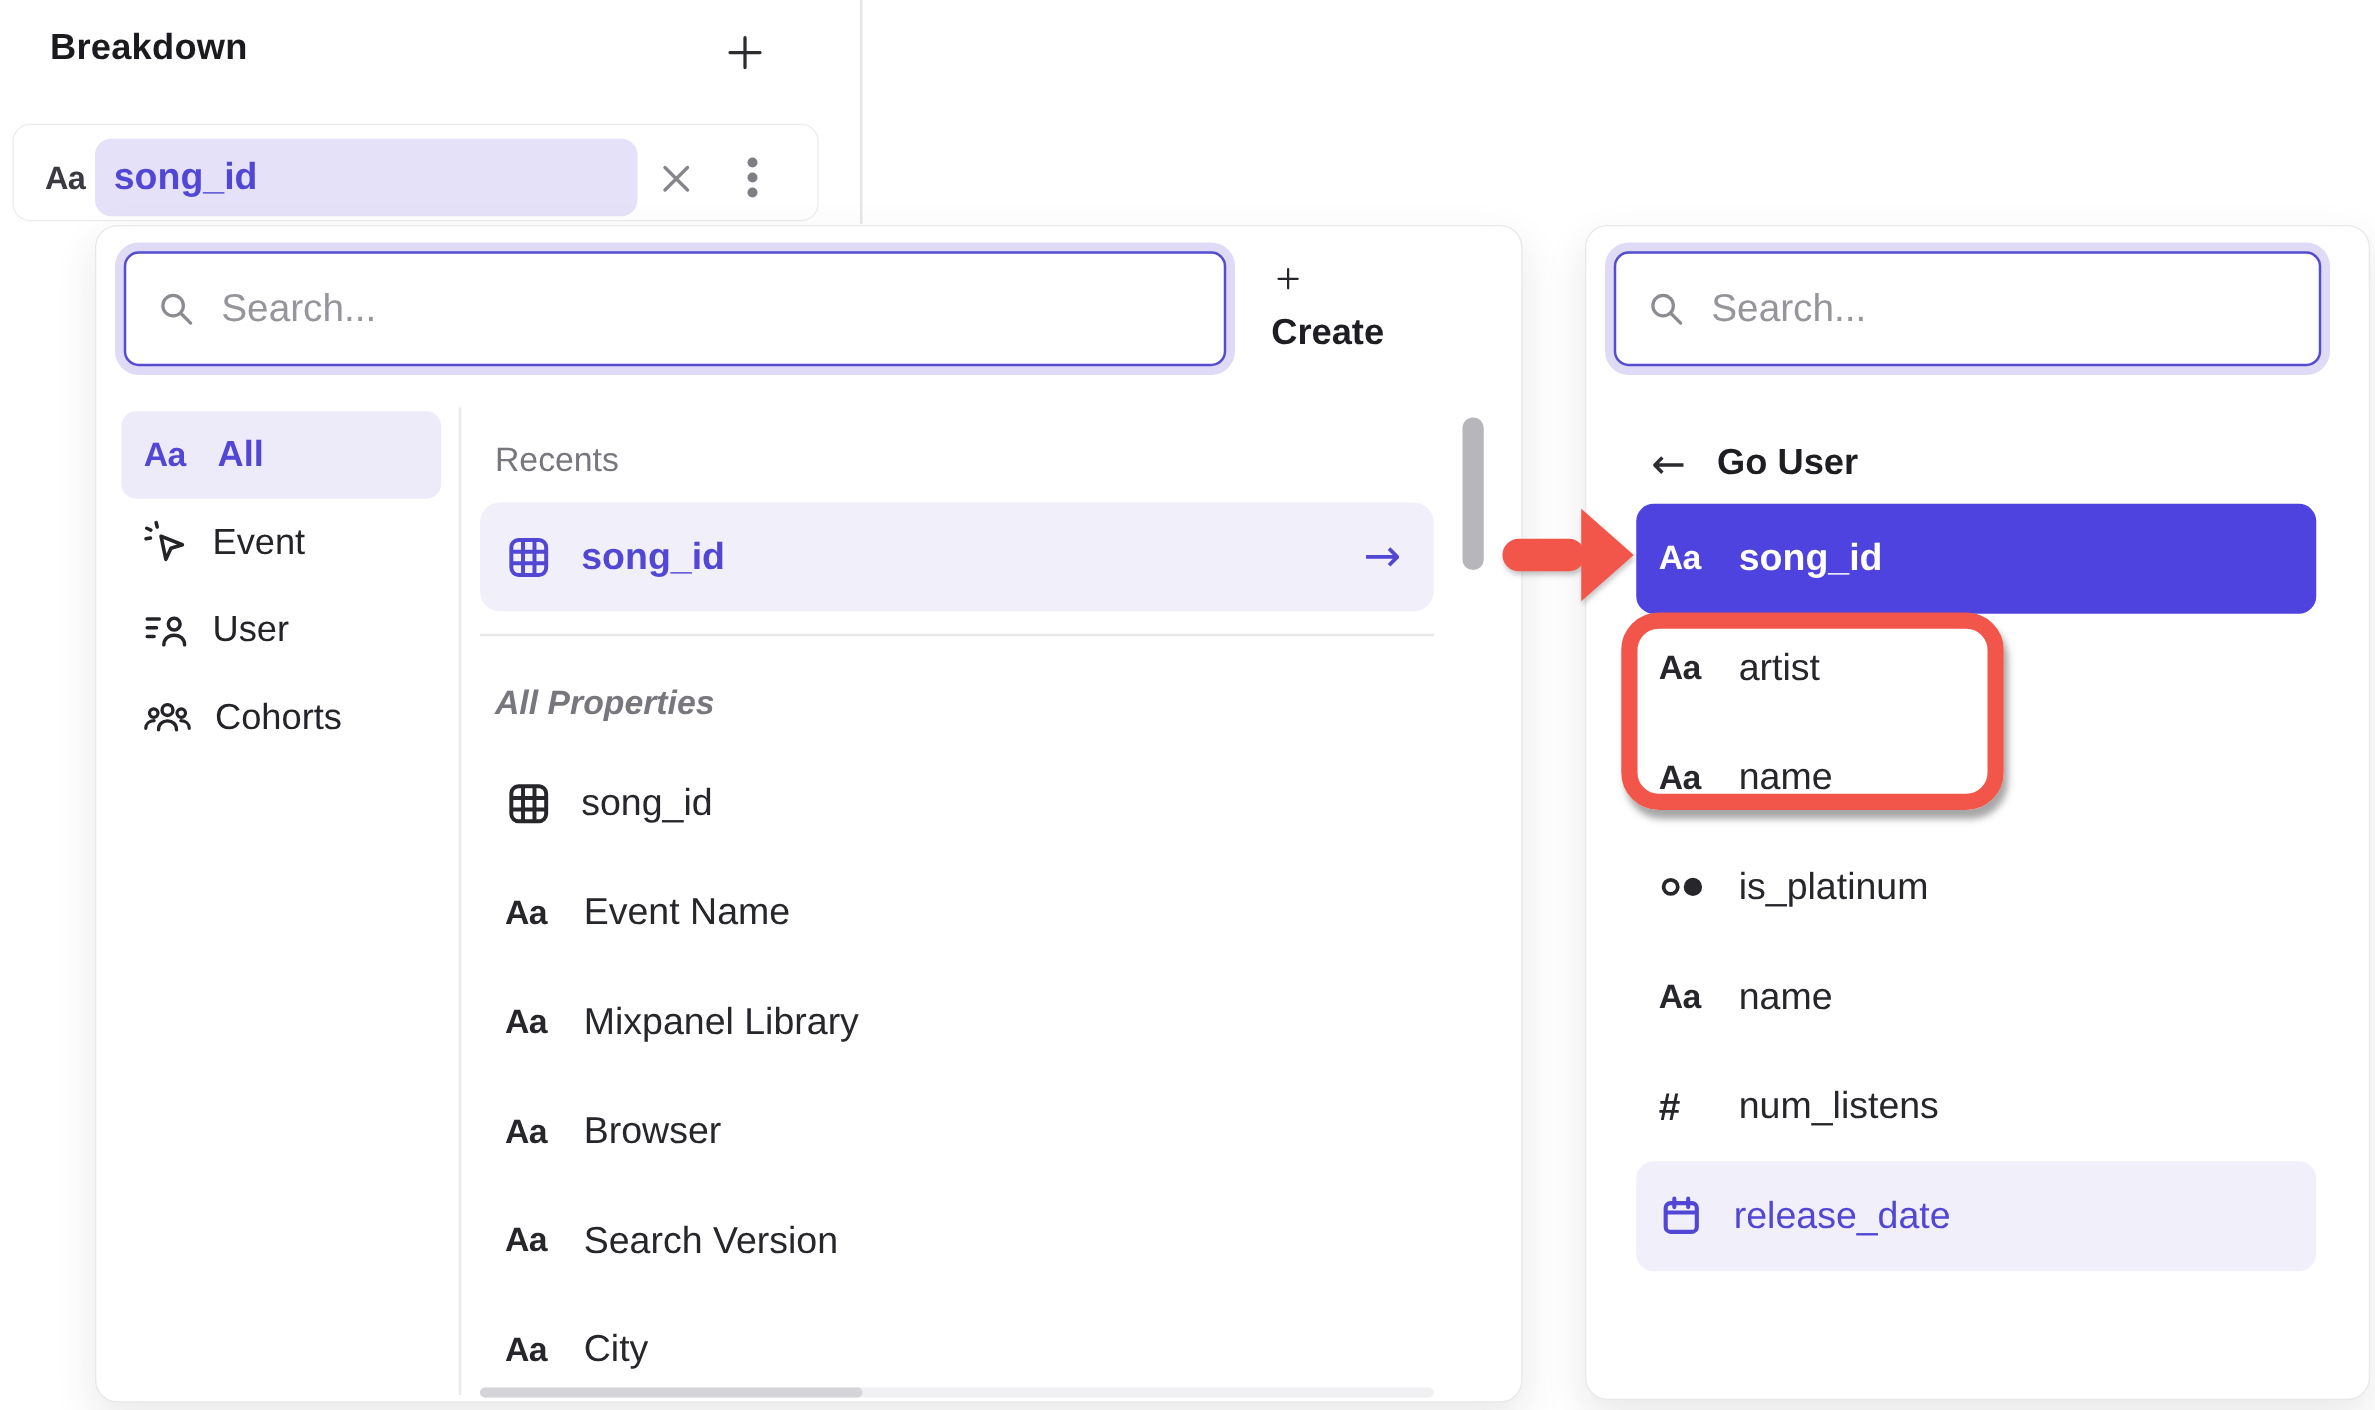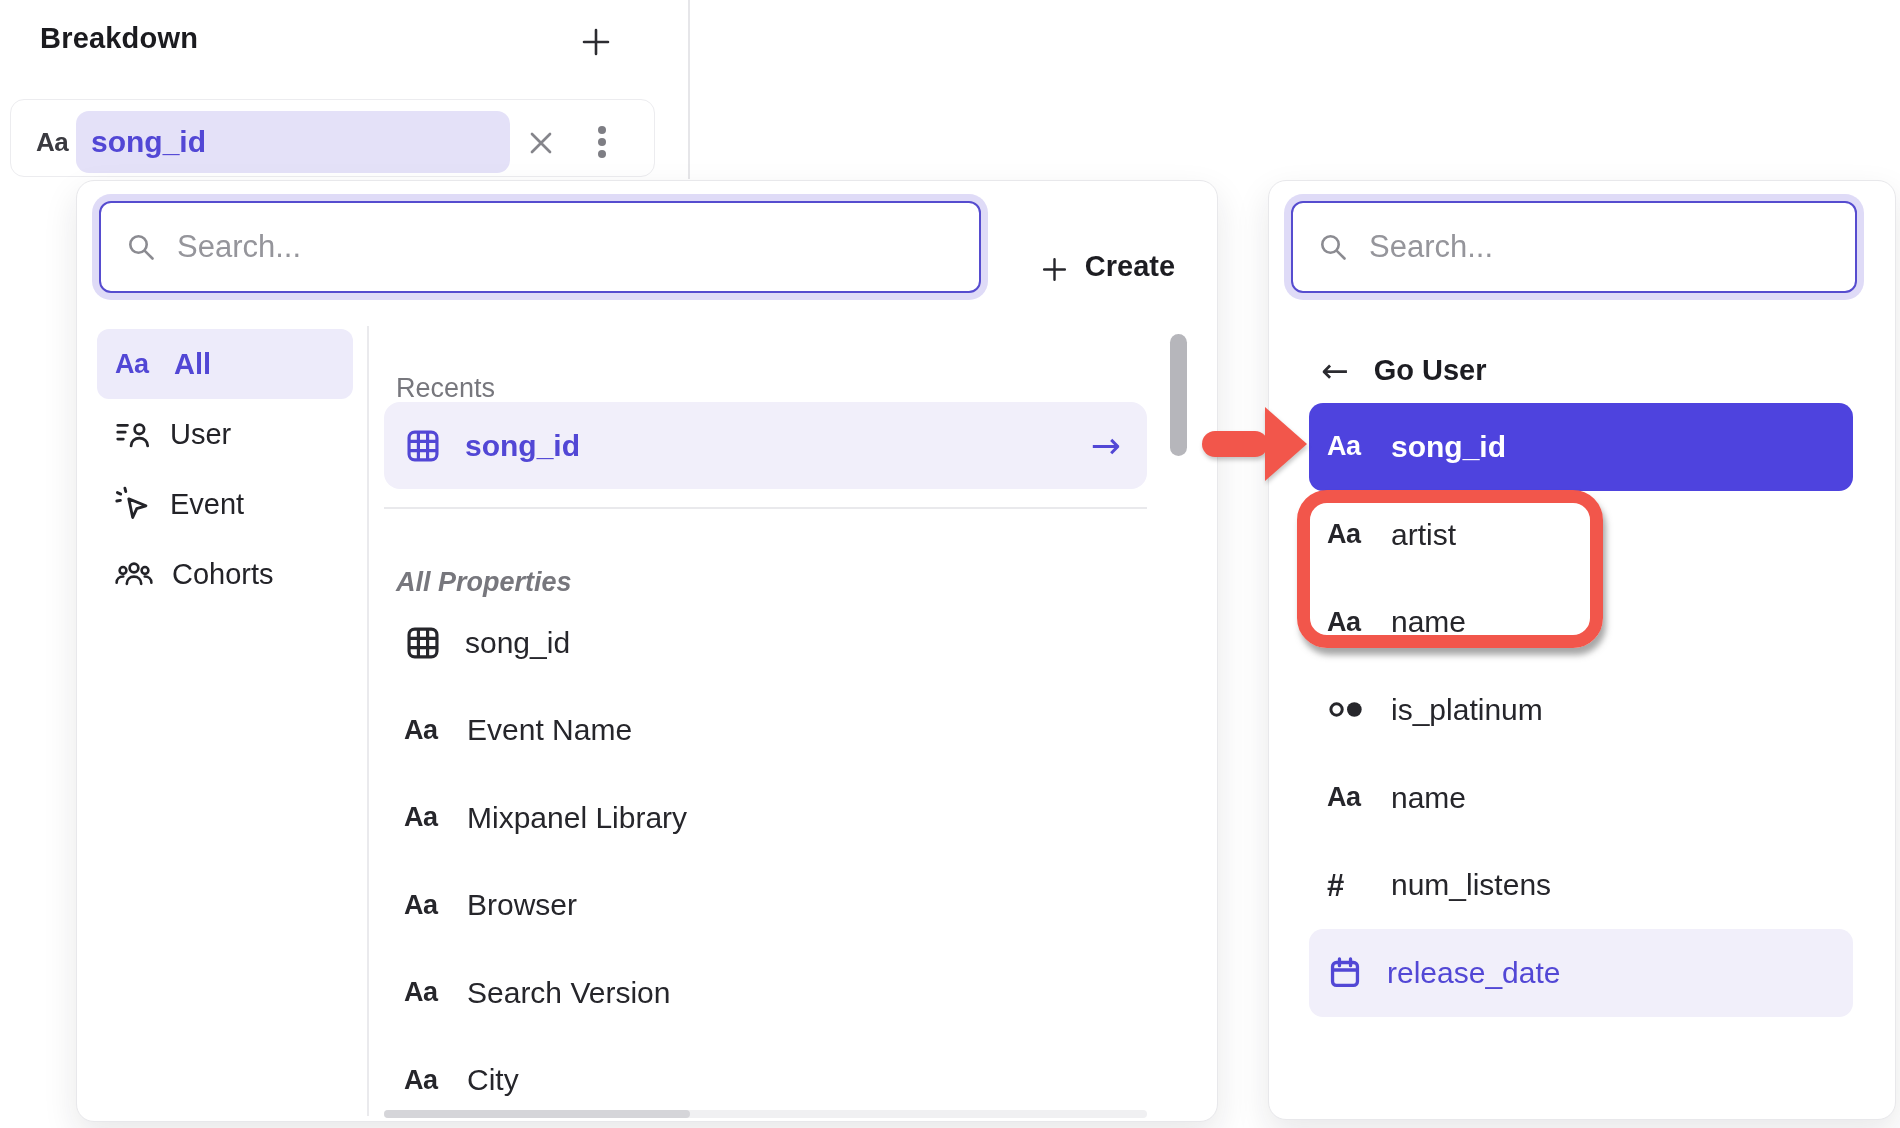--- a/index.html
+++ b/index.html
@@ -27,33 +27,33 @@
   .panel{background:#fff;border:1px solid #e8e8eb;border-radius:18px;box-shadow:0 14px 34px rgba(25,25,35,.10);box-sizing:border-box;}
   #left-panel{left:76px;top:180px;width:1142px;height:942px;}
   #right-panel{left:1268px;top:180px;width:628px;height:940px;}
   .panel .abs{position:absolute;}
 
   
   .searchbox{border:2.5px solid #564ccf;border-radius:12px;box-shadow:0 0 0 7px #dfdbf7;display:flex;align-items:center;gap:18px;padding-left:24px;box-sizing:border-box;background:#fff;}
   .searchbox input{border:none;outline:none;font-family:"Liberation Sans",sans-serif;font-size:31px;color:#26262b;background:transparent;flex:1;min-width:0;}
   .searchbox input::placeholder{color:#95959b;}
 
-  .create-btn{display:flex;align-items:flex-end;gap:17px;justify-content:center;cursor:pointer;}
+  .create-btn{display:flex;align-items:flex-start;gap:17px;justify-content:center;cursor:pointer;flex-direction:column;}
   .create-btn .lbl{font-size:29px;font-weight:600;color:#1d1d22;}
 
   
   .cat-row{height:70px;display:flex;align-items:center;gap:19px;padding-left:18px;border-radius:12px;cursor:pointer;color:#232328;}
   .cat-row .cat-label{font-size:29px;font-weight:500;}
   .cat-row.active{background:#edebfa;color:#5247d5;}
   .cat-row.active .cat-label{font-weight:700;}
   .cat-row svg{flex:0 0 auto;}
 
   .v-divider{background:#eaeaed;width:2px;}
 
-  .sec-header{font-size:27px;font-weight:500;color:#77777d;margin-top:20px;}
+  .sec-header{font-size:27px;font-weight:500;color:#77777d;}
 
   
   .lrow{display:flex;align-items:center;gap:23px;padding-left:20px;box-sizing:border-box;border-radius:16px;cursor:pointer;color:#26262b;}
   .lrow .pname{font-size:30px;font-weight:500;}
   .lrow.recent{background:#f1effa;color:#5247d5;}
   .lrow.recent .pname{font-weight:600;}
   .lrow .go-arrow{margin-left:auto;padding-right:26px;font-size:36px;color:#5247d5;font-family:"DejaVu Sans",sans-serif;line-height:1;}
 
   
   .rrow{height:87.7px;display:flex;align-items:center;gap:24px;padding-left:18px;box-sizing:border-box;border-radius:14px;cursor:pointer;color:#26262b;}
@@ -120,33 +120,33 @@
       </svg>
     <span class="lbl">Create</span>
   </div>
 
   <div id="category-list" class="abs" style="left:20px;top:148px;width:256px;">
       <div class="cat-row active">
         <span class="aa">Aa</span>
         <span class="cat-label">All</span>
       </div>
       <div class="cat-row">
+        <svg width="36" height="36" viewBox="0 0 24 24">
+          <path d="M9.2 8.6L20.6 13.2L14.5 15.1L11.8 21z" stroke="currentColor" fill="none" stroke-linecap="round" stroke-linejoin="round" stroke-width="1.9"></path>
+          <path d="M6.6 1.4l.6 2.3M1.6 4.4l2.2 1M1.2 10l2.4-.4" stroke="currentColor" fill="none" stroke-linecap="round" stroke-linejoin="round" stroke-width="1.9"></path>
+        </svg>
+        <span class="cat-label">Event</span>
+      </div>
+      <div class="cat-row">
         <svg width="36" height="34" viewBox="0 0 26 24">
           <path d="M2 5.7h7M2 10.7h5.4M2 15.7h4" stroke="currentColor" fill="none" stroke-linecap="round" stroke-linejoin="round" stroke-width="2"></path>
           <circle cx="17.6" cy="8.6" r="3.4" stroke="currentColor" fill="none" stroke-linecap="round" stroke-linejoin="round" stroke-width="2"></circle>
           <path d="M11.6 20.6c0-3.4 2.7-5.6 6-5.6s6 2.2 6 5.6" stroke="currentColor" fill="none" stroke-linecap="round" stroke-linejoin="round" stroke-width="2"></path>
         </svg>
         <span class="cat-label">User</span>
-      </div>
-      <div class="cat-row">
-        <svg width="36" height="36" viewBox="0 0 24 24">
-          <path d="M9.2 8.6L20.6 13.2L14.5 15.1L11.8 21z" stroke="currentColor" fill="none" stroke-linecap="round" stroke-linejoin="round" stroke-width="1.9"></path>
-          <path d="M6.6 1.4l.6 2.3M1.6 4.4l2.2 1M1.2 10l2.4-.4" stroke="currentColor" fill="none" stroke-linecap="round" stroke-linejoin="round" stroke-width="1.9"></path>
-        </svg>
-        <span class="cat-label">Event</span>
       </div>
       <div class="cat-row">
         <svg width="38" height="34" viewBox="0 0 28 24">
           <circle cx="5.9" cy="9.4" r="2.5" stroke="currentColor" fill="none" stroke-linecap="round" stroke-linejoin="round" stroke-width="1.9"></circle>
           <path d="M1.2 18.4c0-2.7 2-4.5 4.9-4.5" stroke="currentColor" fill="none" stroke-linecap="round" stroke-linejoin="round" stroke-width="1.9"></path>
           <circle cx="22.1" cy="9.4" r="2.5" stroke="currentColor" fill="none" stroke-linecap="round" stroke-linejoin="round" stroke-width="1.9"></circle>
           <path d="M26.8 18.4c0-2.7-2-4.5-4.9-4.5" stroke="currentColor" fill="none" stroke-linecap="round" stroke-linejoin="round" stroke-width="1.9"></path>
           <circle cx="14" cy="7.6" r="3.2" stroke="currentColor" fill="none" stroke-linecap="round" stroke-linejoin="round" stroke-width="2"></circle>
           <path d="M8.7 19.2c0-3.1 2.3-5.2 5.3-5.2s5.3 2.1 5.3 5.2" stroke="currentColor" fill="none" stroke-linecap="round" stroke-linejoin="round" stroke-width="2"></path>
         </svg>

